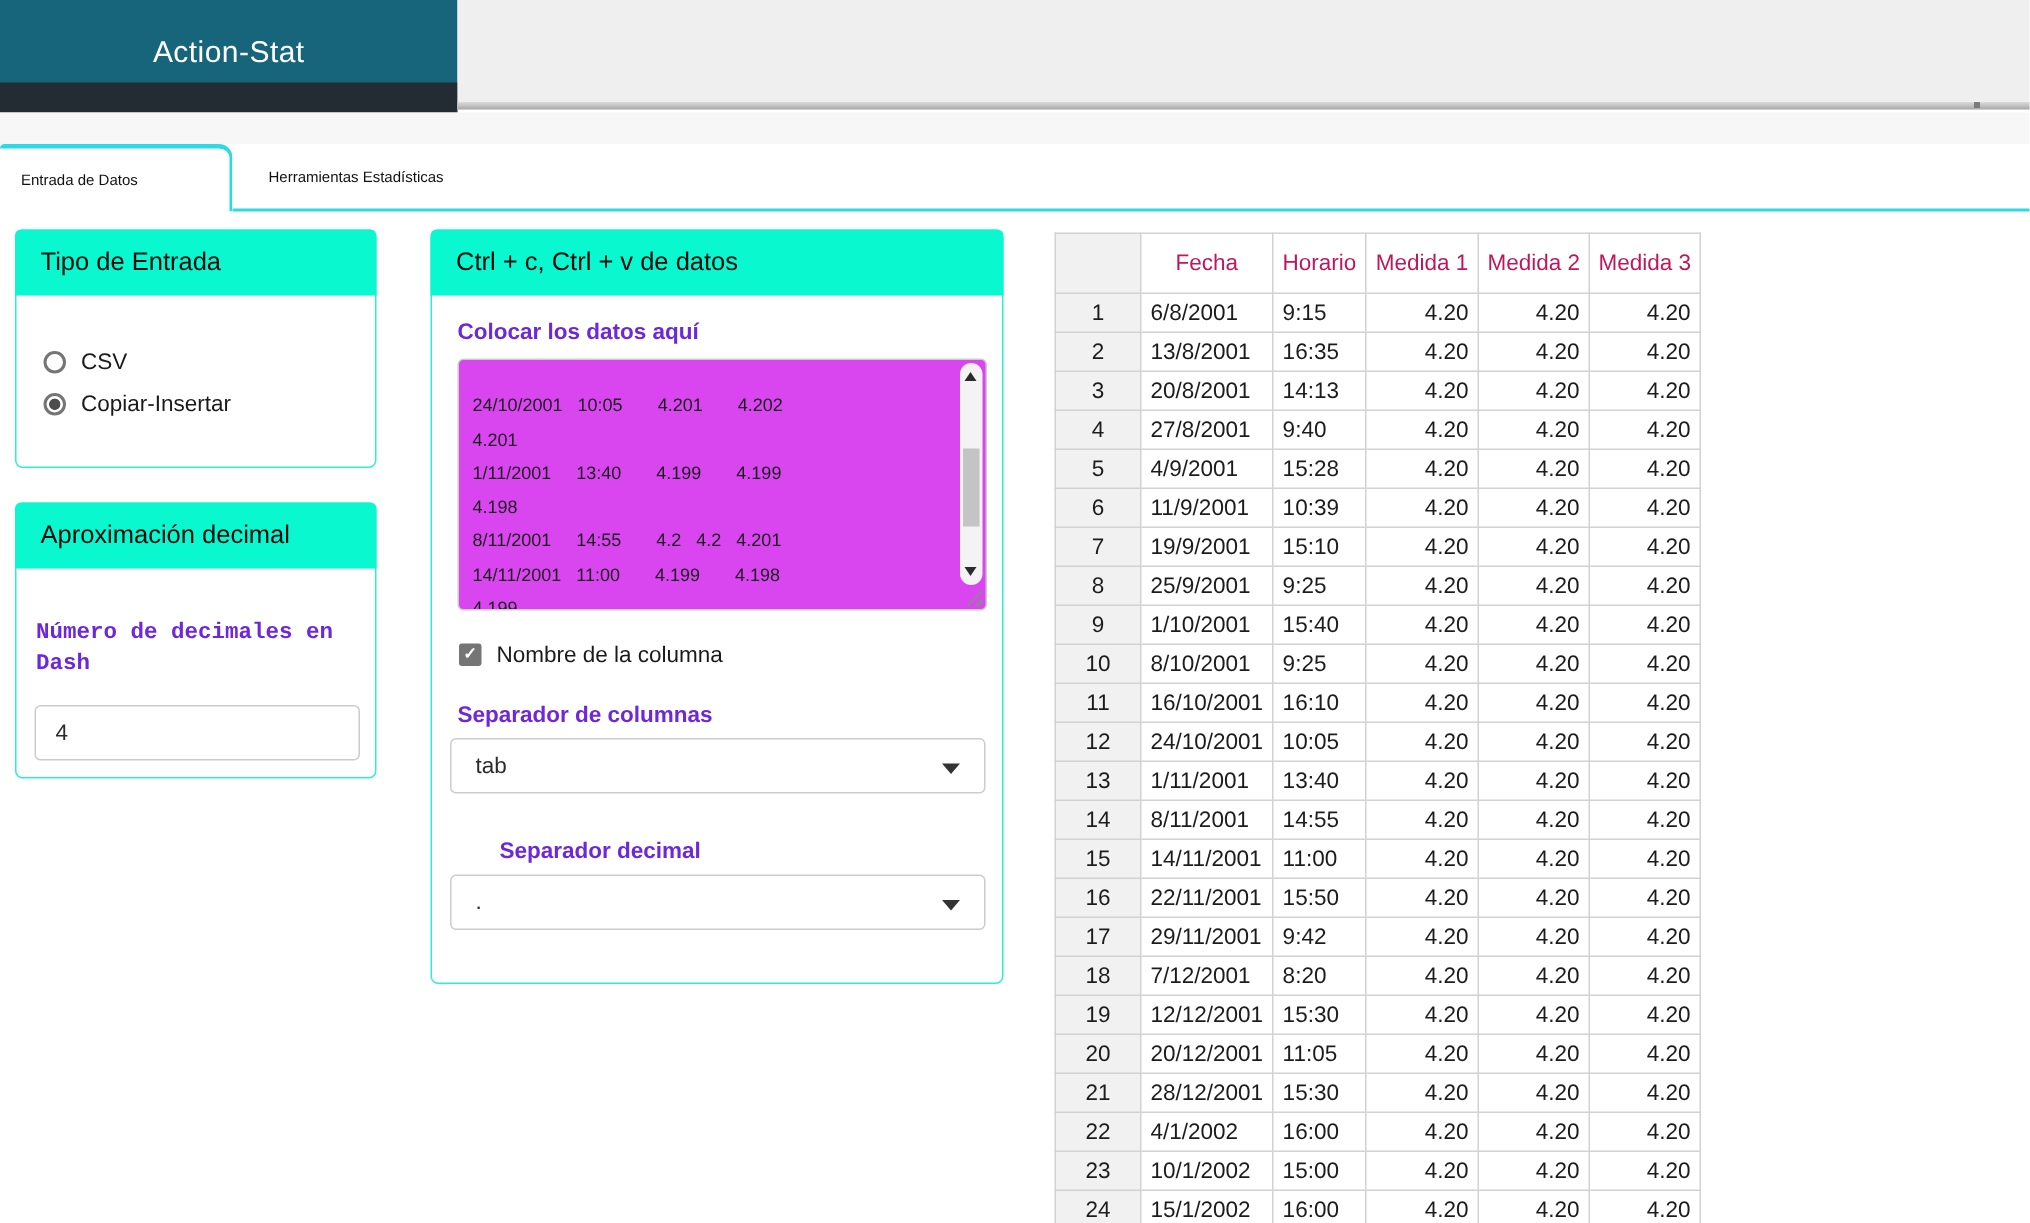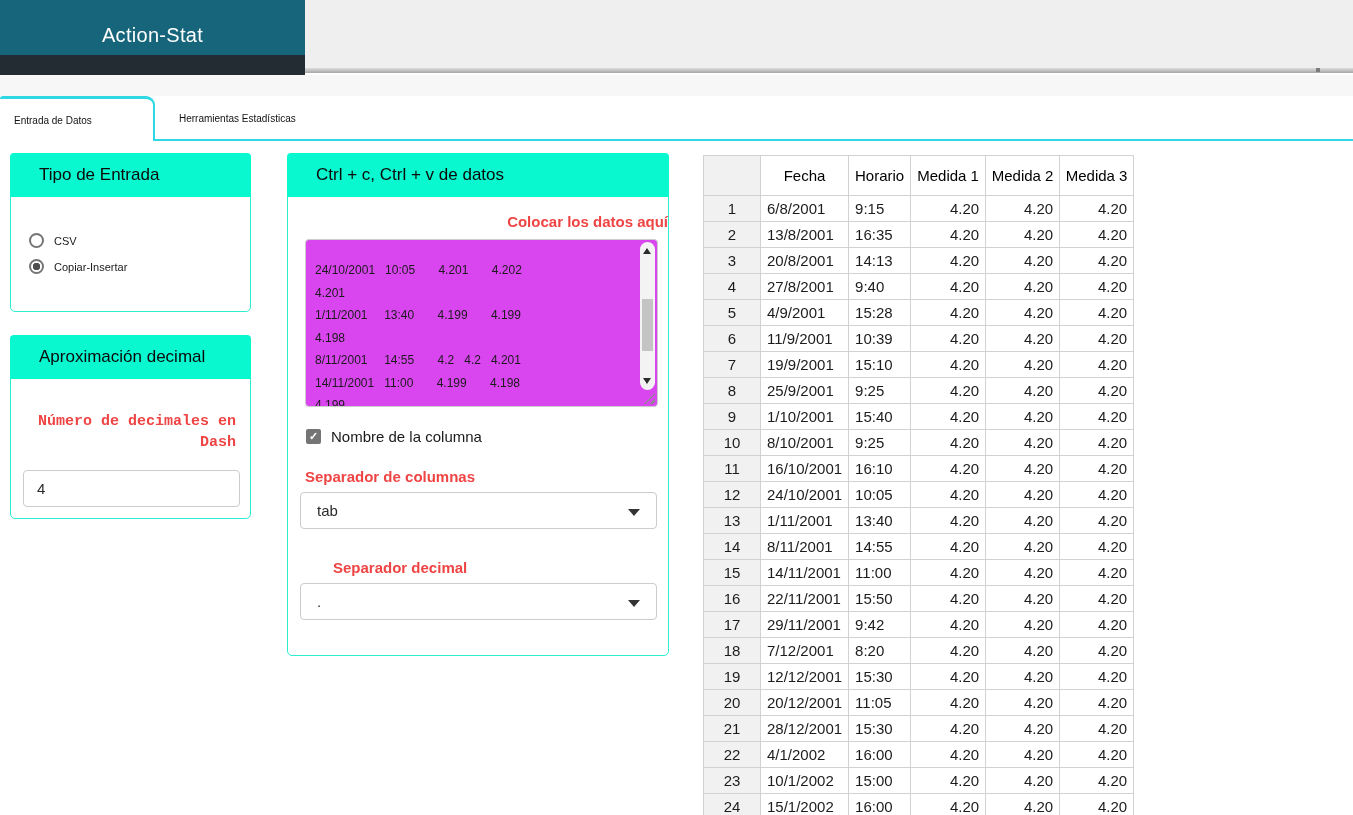--- a/index.html
+++ b/index.html
@@ -23,28 +23,28 @@
   .tab-underline { position: absolute; left: 155px; top: 43px; width: 1198px; height: 2px; background: #2ED9E4; }
   .tab { position: absolute; top: 0; height: 45px; display: flex; align-items: center;
     font-size: 10px; color: #111111; cursor: default; }
   .tab.active { left: 0; width: 155px; background: #ffffff; border-top: 3px solid #2ED9E4;
     border-right: 2px solid #2ED9E4; border-radius: 3px 9px 0 0; padding-left: 14px; }
   .tab.inactive { left: 157px; width: 260px; padding-left: 22px; }
 
   
   .panel { border: 1px solid #2BEFD0; border-radius: 5px; background: #ffffff; }
   .panel-header { background: #0AF8D0; border-radius: 4px 4px 0 0; height: 44px;
-    display: flex; align-items: center; padding-left: 29px; font-size: 17px; color: #0a0a0a;
+    display: flex; align-items: center; padding-left: 17px; font-size: 17px; color: #0a0a0a;
     margin: -1px -1px 0 -1px; }
-  .bold-label { font-weight: bold; font-size: 15px; color: #ef4444; line-height: 21px; text-align: right; }
+  .bold-label { font-weight: bold; font-size: 15px; color: #6d28d9; line-height: 21px; }
 
   
   .panel-entrada { left: 10px; top: 153px; width: 241px; height: 159px; }
   .radio-group { padding: 36px 0 0 18px; display: flex; flex-direction: column; gap: 11px; }
-  .radio-row { display: flex; align-items: center; gap: 10px; font-size: 11px; color: #1a1a1a; }
+  .radio-row { display: flex; align-items: center; gap: 10px; font-size: 15px; color: #1a1a1a; }
   .radio { width: 15px; height: 15px; border: 2px solid #757575; border-radius: 50%;
     background: #ffffff; flex: 0 0 auto; }
   .radio.checked { background: radial-gradient(circle, #4d4d4d 0 3.5px, #ffffff 4px); }
 
   .panel-decimal { left: 10px; top: 335px; width: 241px; height: 184px; }
   .panel-decimal .bold-label { padding: 32px 14px 0 13px; font-family: Liberation Mono, monospace; }
   .text-input { display: flex; align-items: center; border: 1px solid #cccccc; border-radius: 4px;
     background: #ffffff; font-size: 15px; color: #2b2b2b; padding-left: 13px; }
   .decimals-input { margin: 17px 0 0 12px; width: 217px; height: 37px; }
 
@@ -80,21 +80,21 @@
   .sep-dec-label { position: absolute; left: 17px; top: 403px; margin-left: 28px; }
   .select-2 { top: 429px; }
   .caret { position: absolute; right: 16px; top: 16px; width: 0; height: 0;
     border-left: 6px solid transparent; border-right: 6px solid transparent;
     border-top: 7px solid #333333; }
 
   
   .table-wrap { left: 703px; top: 155px; }
   table { border-collapse: collapse; table-layout: fixed; }
   th, td { border: 1px solid #d2d2d2; font-size: 15px; font-weight: normal; overflow: hidden; }
-  thead th { height: 40px; background: #ffffff; color: #000000; text-align: center;
+  thead th { height: 40px; background: #ffffff; color: #be185d; text-align: center;
     vertical-align: middle; line-height: 17px; padding: 2px 4px; }
   thead th.idx, tbody td.idx { background: #F1F1F1; text-align: center; color: #1c1c1c; }
   tbody td { height: 26px; padding: 2px 6px; color: #1c1c1c; background: #ffffff; }
   td.l { text-align: left; }
   td.r { text-align: right; }
   col.c-idx { width: 57px; } col.c-fecha { width: 88px; } col.c-hora { width: 62px; }
   col.c-m1 { width: 75px; } col.c-m2 { width: 74px; } col.c-m3 { width: 74px; }
 </style>
 </head>
 <body>

